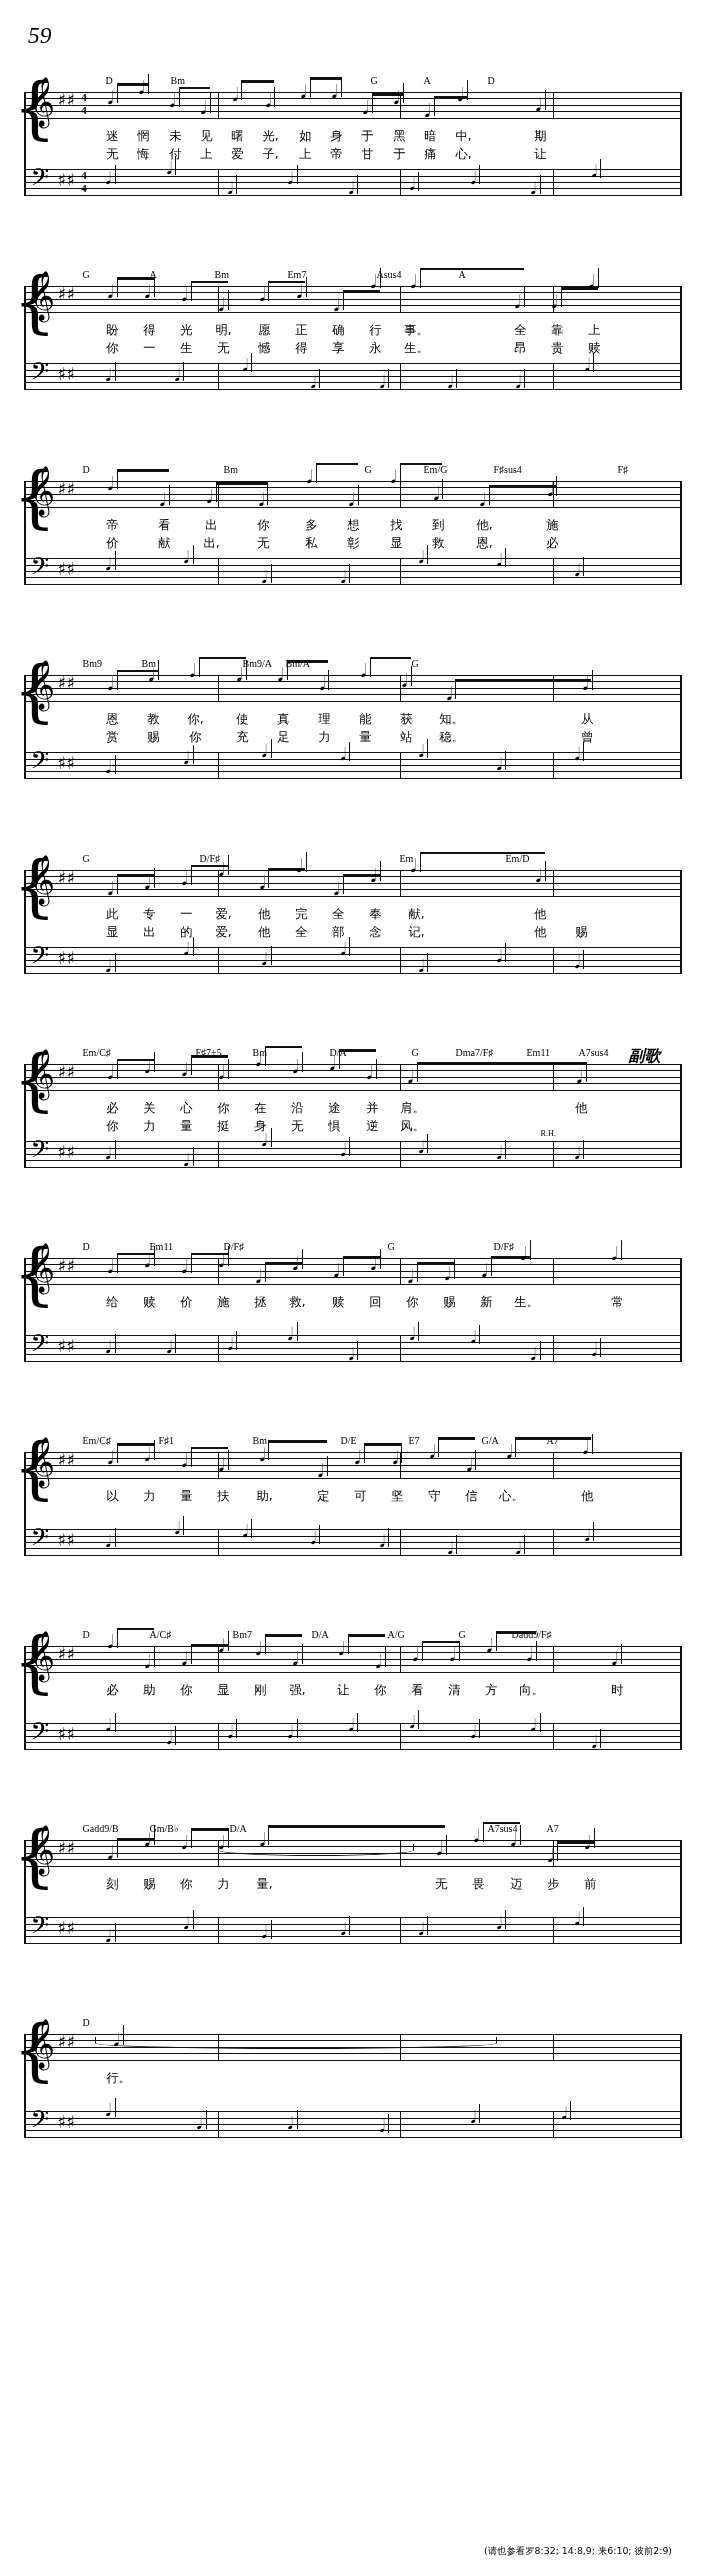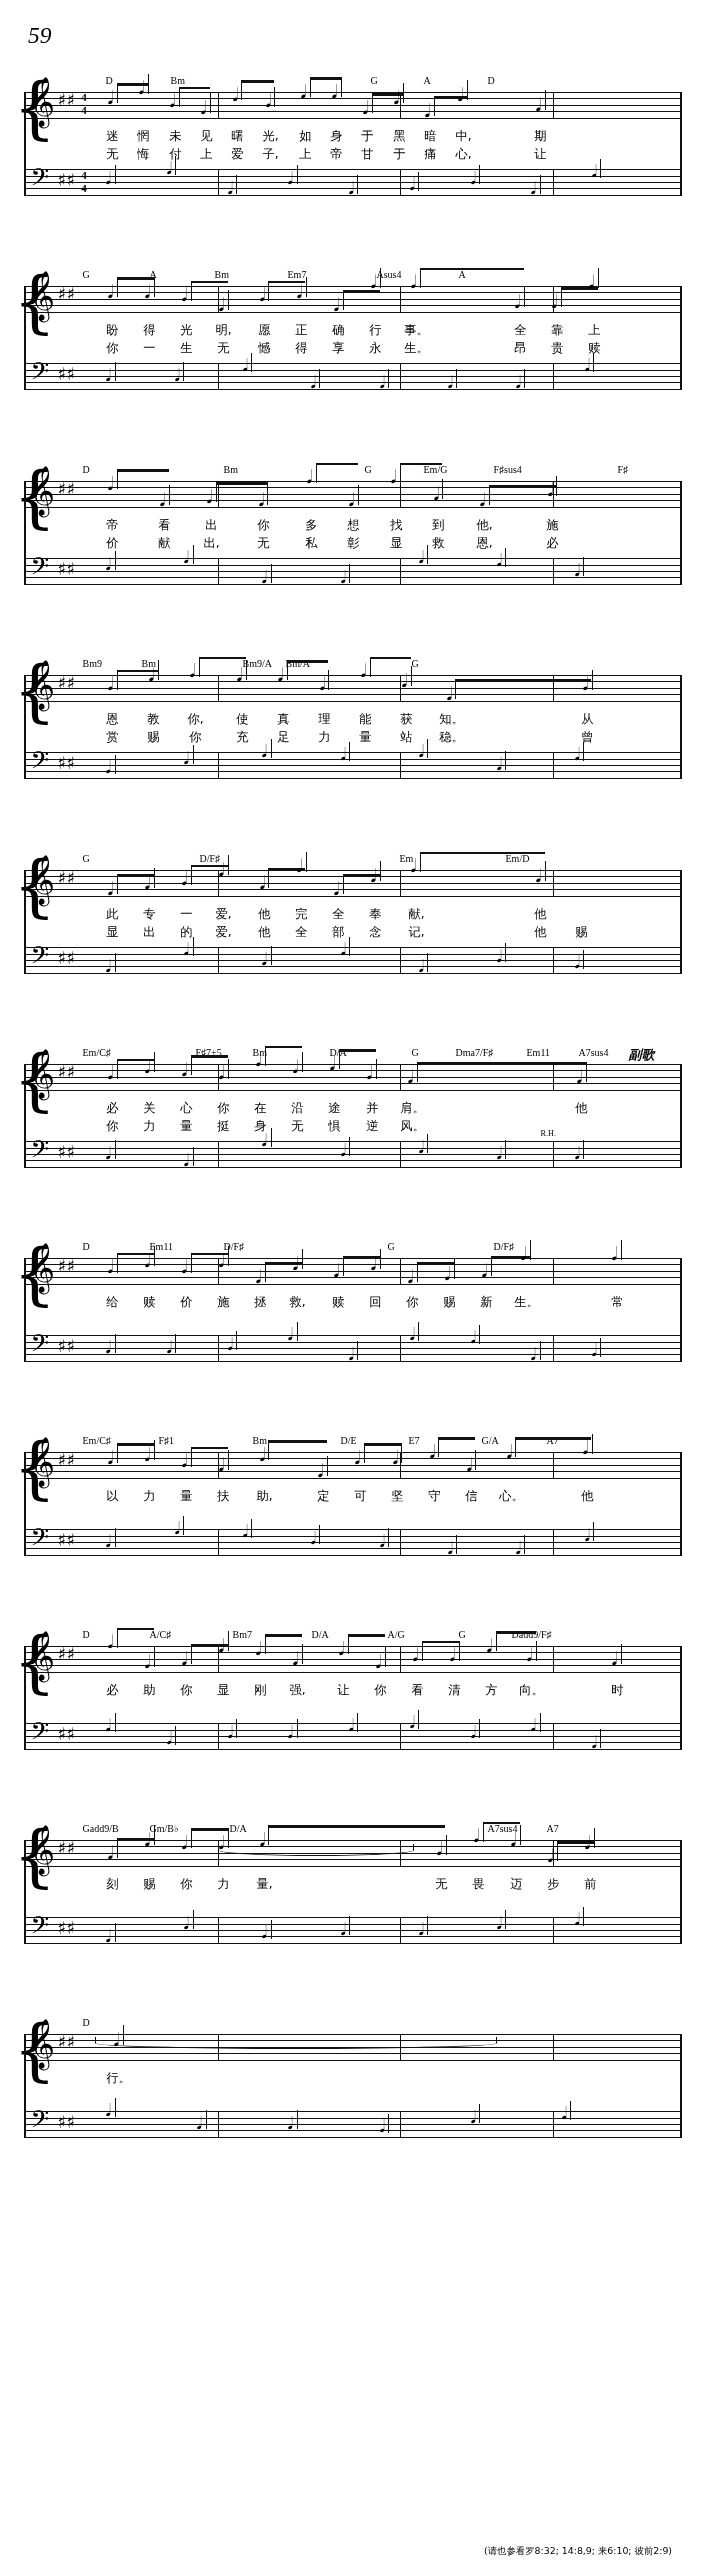--- a/index.html
+++ b/index.html
@@ -161,21 +161,21 @@
   }
   .lyric {
     position: absolute;
     font-size: 12.3px;
     font-family: "DejaVu Sans", sans-serif;
     white-space: nowrap;
     transform: translateX(-50%);
   }
   .marking {
     position: absolute;
-    font-size: 13px;
+    font-size: 16px;
     font-style: italic;
     font-weight: bold;
     font-family: "DejaVu Sans", sans-serif;
     white-space: nowrap;
   }
   .rh-mark {
     position: absolute;
     font-size: 8.2px;
     font-family: "Liberation Serif", serif;
   }

